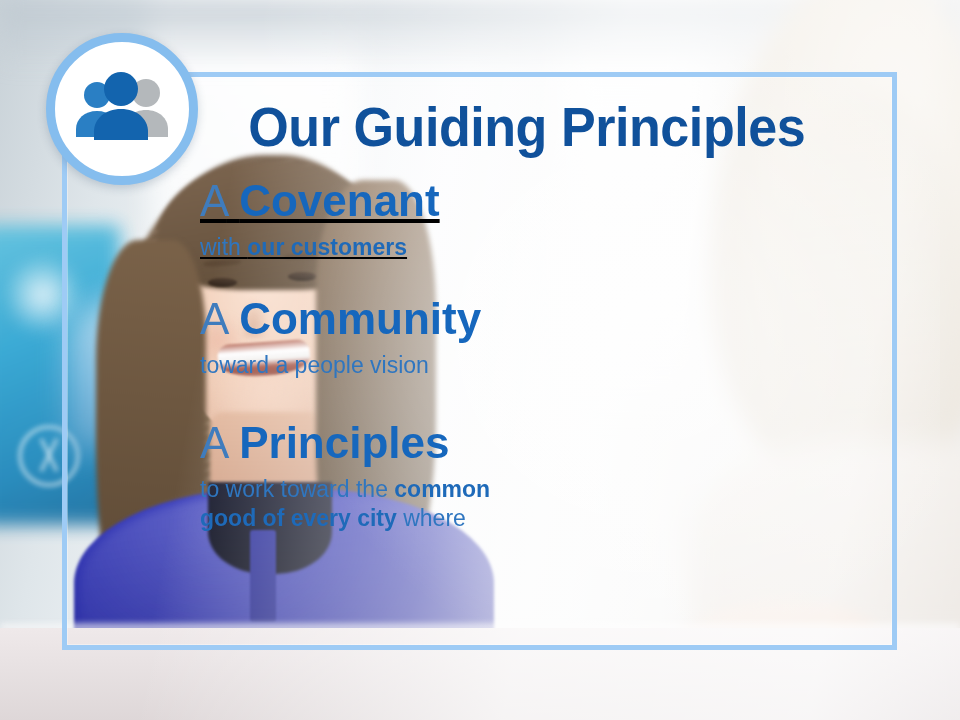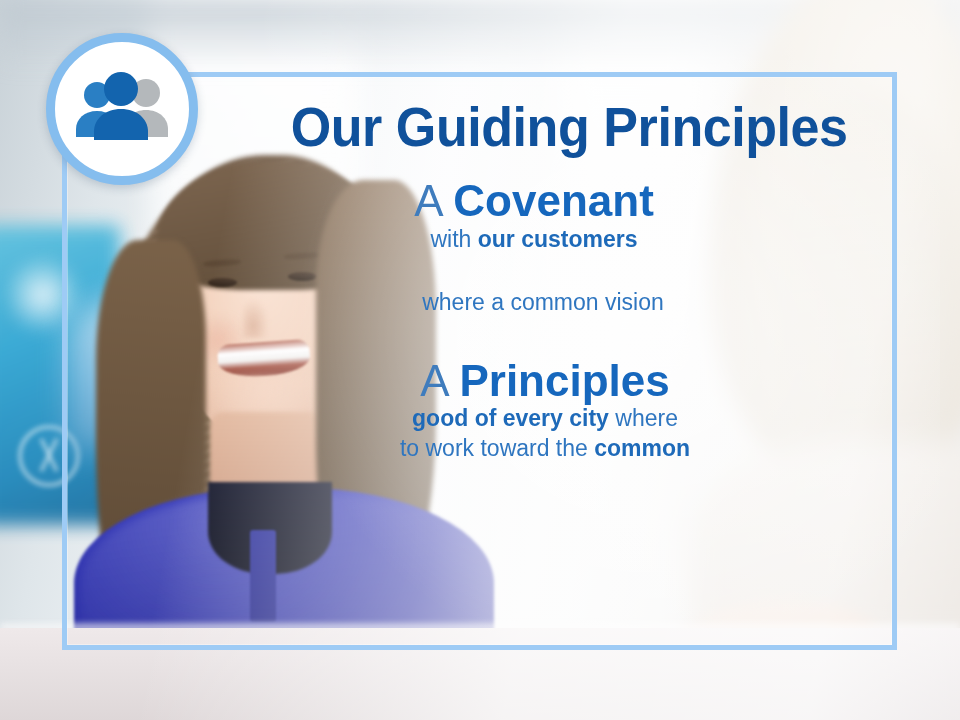--- a/index.html
+++ b/index.html
@@ -258,42 +258,42 @@
   
   .badge-circle{
     position:absolute;left:46px;top:33px;width:152px;height:152px;border-radius:50%;
     background:#fff;border:9px solid #85bdee;box-sizing:border-box;
     box-shadow:0 3px 10px rgba(40,70,100,.22);
   }
   .badge-circle .glyph{
     position:absolute;inset:0;display:flex;align-items:center;justify-content:center;
   }
   
-  .copy{position:absolute;left:200px;top:80px;width:690px;text-align:center;}
+  .copy{position:absolute;left:200px;top:80px;width:690px;text-align:left;}
 
   .title{
     font-family:"Liberation Sans", sans-serif;
     font-weight:bold;font-size:56px;line-height:1.04;
     color:#10519b;letter-spacing:-.5px;
     transform:scaleX(.93);transform-origin:right center;
     margin:18px 0 0 0;white-space:nowrap;
   }
 
   .block{margin-top:26px;}
   .block .head{
     font-size:44px;line-height:1.06;color:#2a74c3;white-space:nowrap;
   }
   .block .head .lite{font-weight:normal;color:#3f7cbd;}
   .block .head .strong{font-weight:bold;color:#1667bd;}
   .block .sub{
-    font-size:23px;line-height:1.28;color:#2f76c0;margin-top:0;
+    font-size:23px;line-height:1.28;color:#2f76c0;margin-top:8px;
   }
   .block .sub b{font-weight:bold;color:#1e6ab9;}
 
-  #b1{margin-top:22px;padding-right:22px;}
+  #b1{margin-top:22px;padding-right:22px;text-decoration:underline;}
   #b2{margin-top:34px;padding-right:4px;}
   #b3{margin-top:40px;padding-right:0px;}
 
   .nowrap{white-space:nowrap;display:block;}
 </style>
 </head>
 <body>
 
 <div class="stage">
 
@@ -385,30 +385,34 @@
       <div class="head">
         <span class="lite">A</span>
         <span class="strong">Covenant</span>
       </div>
       <div class="sub">
           <span class="nowrap"><span>with </span><b>our customers</b></span>
         </div>
     </div>
 
     <div class="block" id="b2">
+      <div class="head">
+        <span class="lite">A</span>
+        <span class="strong">Community</span>
+      </div>
       <div class="sub">
-          <span class="nowrap"><span>where a common vision</span></span>
+          <span class="nowrap"><span>toward a people vision</span></span>
         </div>
     </div>
 
     <div class="block" id="b3">
       <div class="head">
         <span class="lite">A</span>
         <span class="strong">Principles</span>
       </div>
       <div class="sub">
+          <span class="nowrap"><span>to work toward the </span><b>common</b></span>
           <span class="nowrap"><b>good of every city</b><span> where</span></span>
-          <span class="nowrap"><span>to work toward the </span><b>common</b></span>
         </div>
     </div>
 
   </div>
 </div>
 
 </body></html>

